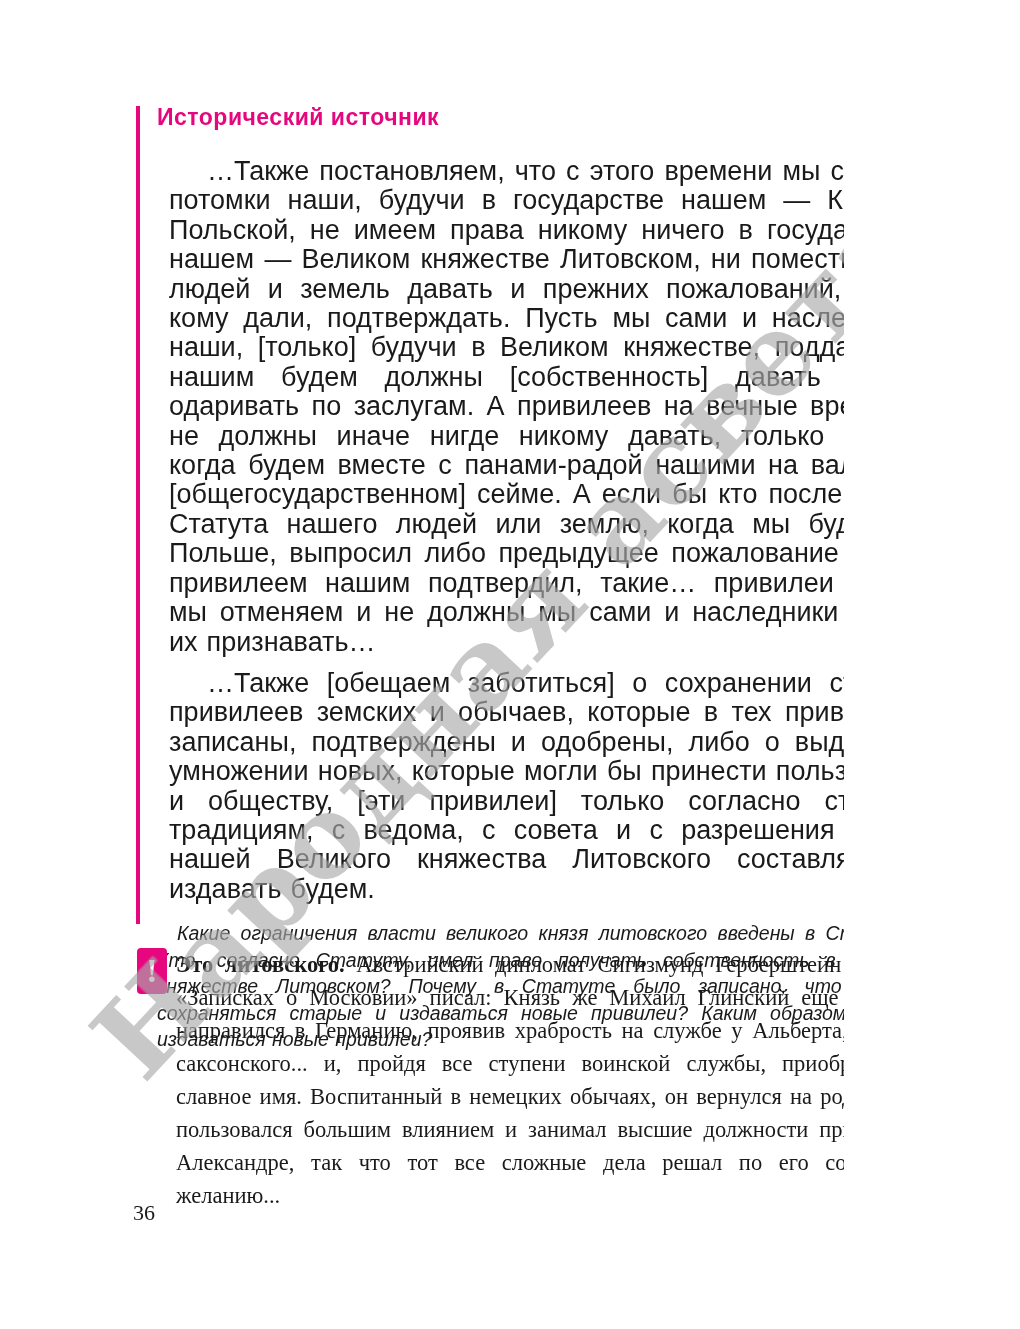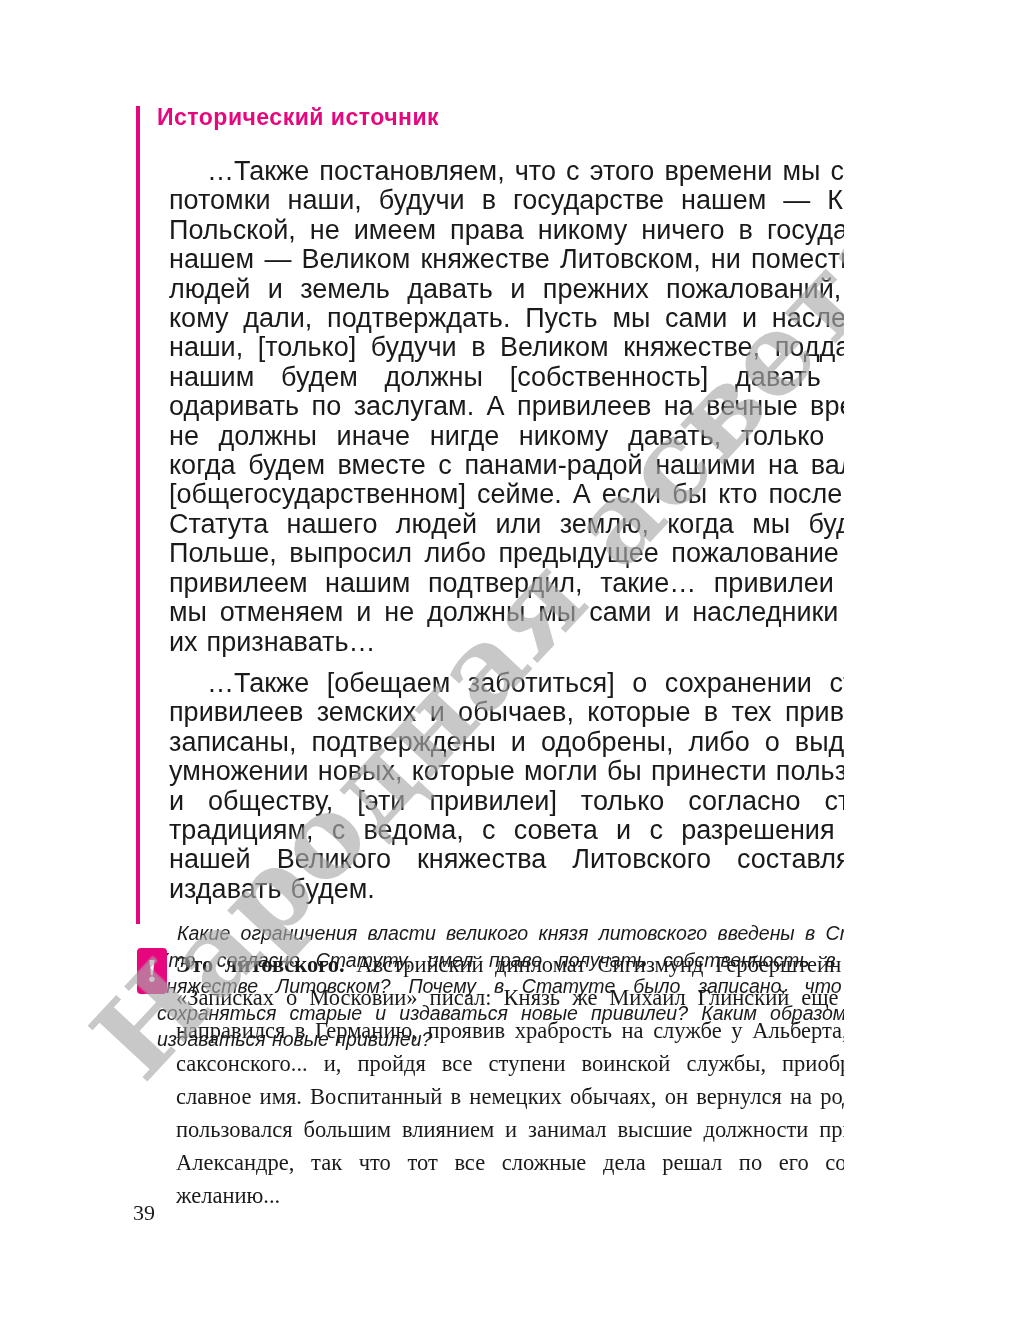--- a/index.html
+++ b/index.html
@@ -157,18 +157,18 @@
     <p class="questions">Какие ограничения власти великого князя литовского введены в Статуте? Кто, согласно Статуту, имел право получать собственность в Великом княжестве Литовском? Почему в Статуте было записано, что должны сохраняться старые и издаваться новые привилеи? Каким образом должны издаваться новые привилеи?</p>
   </div>
 
   <div class="bang-icon">!</div>
 
   <div class="interesting">
     <span class="lead">Это литовского.</span>
     <span>Австрийский дипломат Сигизмунд Герберштейн в своих «Записках о Московии» писал: Князь же Михаил Глинский еще юношей направился в Германию, проявив храбрость на службе у Альберта, герцога саксонского... и, пройдя все ступени воинской службы, приобрел себе славное имя. Воспитанный в немецких обычаях, он вернулся на родину, где пользовался большим влиянием и занимал высшие должности при короле Александре, так что тот все сложные дела решал по его советам и желанию...</span>
   </div>
 
-  <div class="page-number">39</div>
+  <div class="page-number">36</div>
 
 
   <div class="watermark">Народная асвета</div>
 
 </div>
 
 </body></html>

